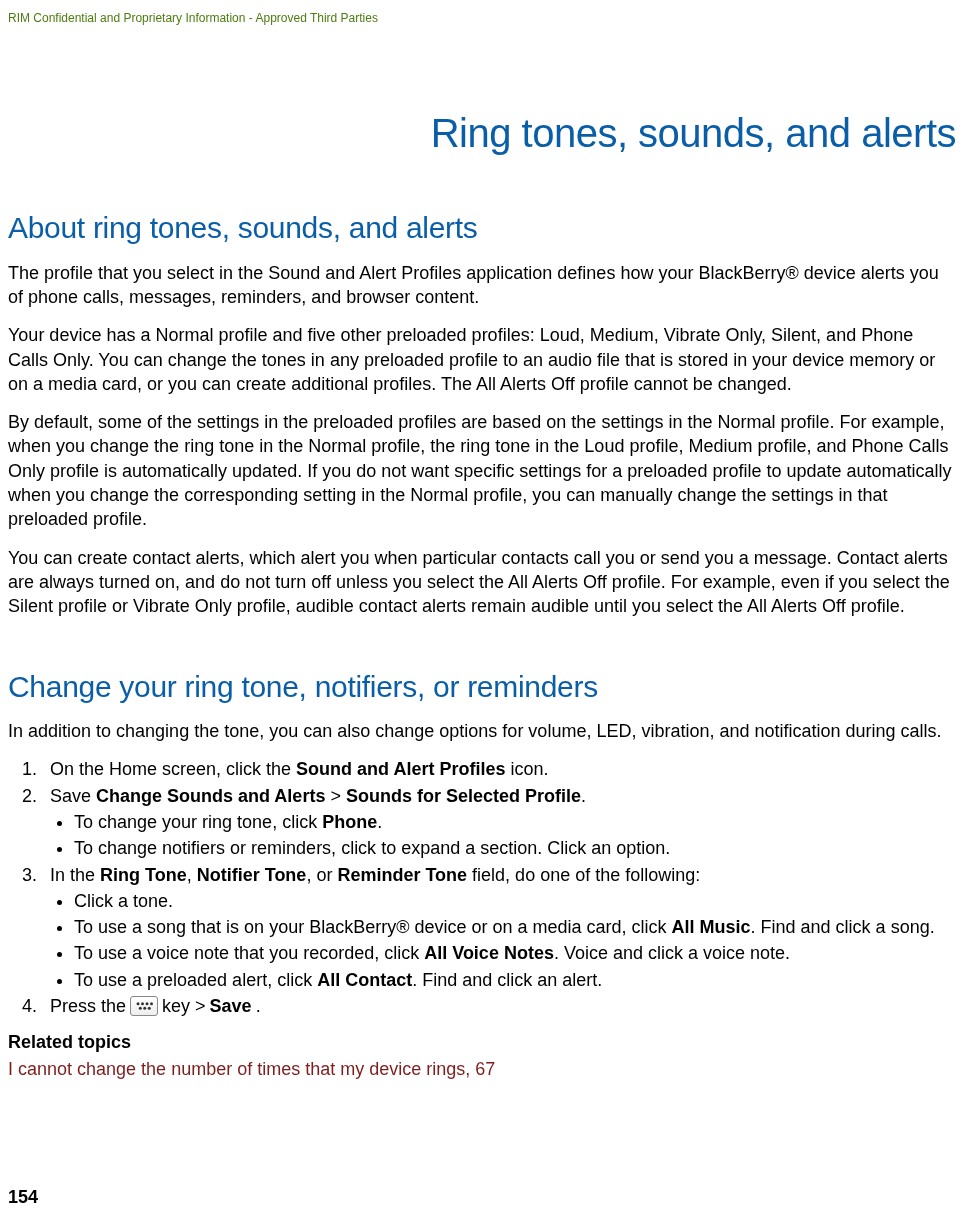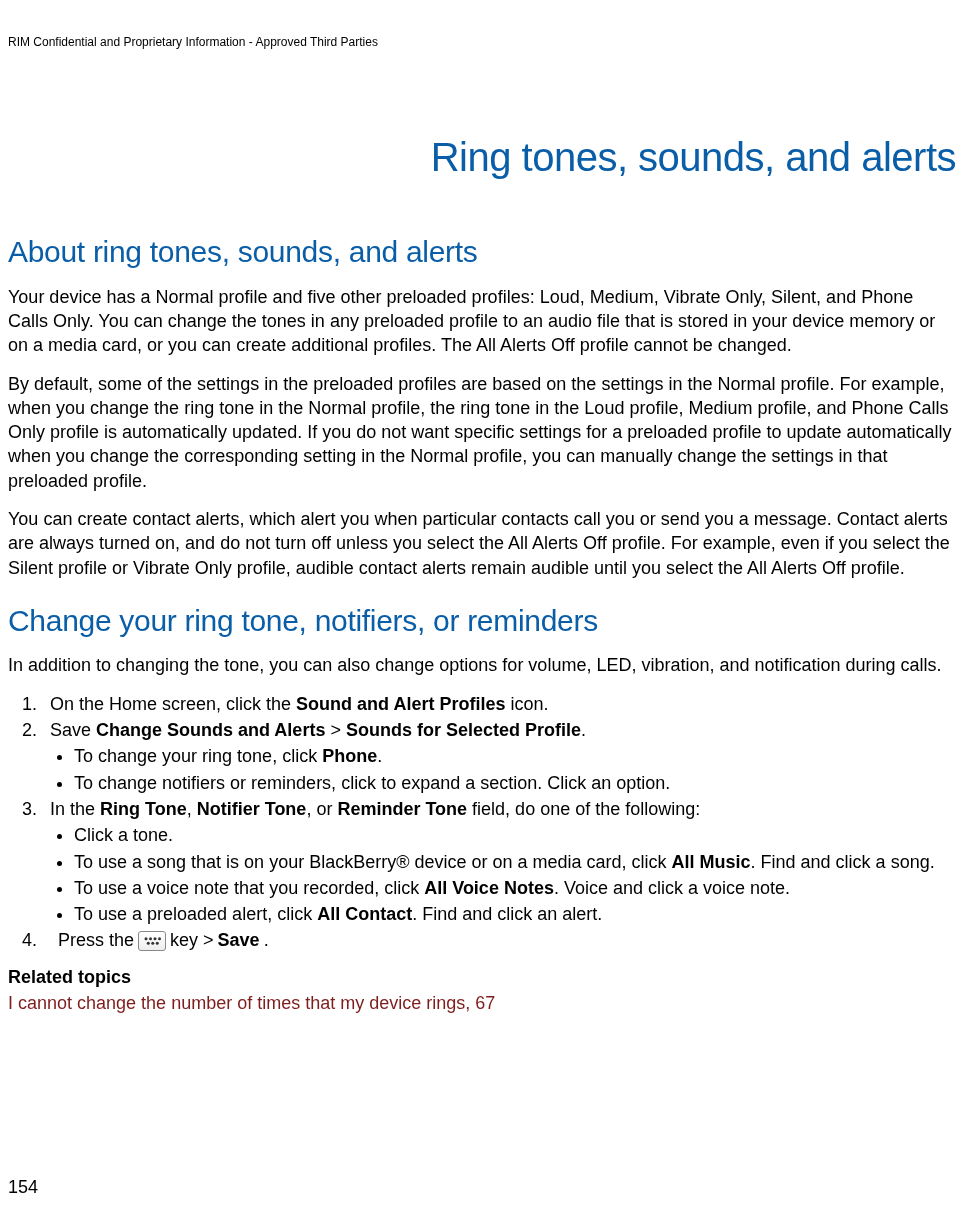--- a/index.html
+++ b/index.html
@@ -11,82 +11,83 @@
     background: #fff;
     color: #000;
     font-size: 18px;
     line-height: 1.35;
   }
   .page {
     padding: 10px 8px 0 8px;
   }
   .confidential {
     font-size: 12px;
-    color: #000000;
+    color: #4d7c0f;
     margin-bottom: 80px;
-    margin-top: 24px;
   }
   h1 {
     font-family: "Trebuchet MS", "Segoe UI", sans-serif;
     font-weight: 400;
     font-size: 40px;
     color: #0a5ea8;
     margin-bottom: 48px;
     letter-spacing: -0.5px;
     text-align: right;
   }
   h2 {
     font-family: "Trebuchet MS", "Segoe UI", sans-serif;
     font-weight: 400;
     font-size: 30px;
     color: #0a5ea8;
     margin-bottom: 12px;
     letter-spacing: -0.3px;
   }
-  h2.spaced { margin-top: 21px; }
+  h2.spaced { margin-top: 48px; }
   p { margin-bottom: 14px; }
   ol { list-style: decimal; padding-left: 34px; margin-bottom: 10px; }
   ol > li { margin-bottom: 2px; padding-left: 8px; }
   ul.sub { list-style: disc; padding-left: 24px; margin-top: 2px; margin-bottom: 2px; }
   ul.sub > li { margin-bottom: 2px; }
-  .step4 { display: flex; align-items: center; flex-wrap: wrap; gap: 4px; margin-left: 8px; }
+  .step4 { display: flex; align-items: center; flex-wrap: wrap; gap: 4px; }
   .bbkey {
     display: inline-flex;
     align-items: center;
     justify-content: center;
     width: 28px; height: 20px;
     border: 1px solid #888;
     border-radius: 3px;
     background: linear-gradient(#fff,#eee);
     vertical-align: middle;
   }
   .bbkey svg { width: 18px; height: 12px; }
   .related-h {
     font-weight: 700;
     margin-top: 12px;
     margin-bottom: 2px;
   }
   .link { color: #7f1d1d; cursor: pointer; }
   .pagenum {
     position: absolute;
     left: 8px;
-    bottom: 28px;
+    bottom: 18px;
     font-size: 18px;
+    font-weight: bold;
   }
   b { font-weight: 700; }
 </style>
 </head>
 <body>
 
 <div class="page">
   <div class="confidential">RIM Confidential and Proprietary Information - Approved Third Parties</div>
 
   <h1>Ring tones, sounds, and alerts</h1>
 
   <h2>About ring tones, sounds, and alerts</h2>
+  <p>The profile that you select in the Sound and Alert Profiles application defines how your BlackBerry® device alerts you of phone calls, messages, reminders, and browser content.</p>
   <p>Your device has a Normal profile and five other preloaded profiles: Loud, Medium, Vibrate Only, Silent, and Phone Calls Only. You can change the tones in any preloaded profile to an audio file that is stored in your device memory or on a media card, or you can create additional profiles. The All Alerts Off profile cannot be changed.</p>
   <p>By default, some of the settings in the preloaded profiles are based on the settings in the Normal profile. For example, when you change the ring tone in the Normal profile, the ring tone in the Loud profile, Medium profile, and Phone Calls Only profile is automatically updated. If you do not want specific settings for a preloaded profile to update automatically when you change the corresponding setting in the Normal profile, you can manually change the settings in that preloaded profile.</p>
   <p>You can create contact alerts, which alert you when particular contacts call you or send you a message. Contact alerts are always turned on, and do not turn off unless you select the All Alerts Off profile. For example, even if you select the Silent profile or Vibrate Only profile, audible contact alerts remain audible until you select the All Alerts Off profile.</p>
 
   <h2 class="spaced">Change your ring tone, notifiers, or reminders</h2>
   <p>In addition to changing the tone, you can also change options for volume, LED, vibration, and notification during calls.</p>
 
   <ol>
     <li>
       <span>On the Home screen, click the </span><b>Sound and Alert Profiles</b><span> icon.</span>

